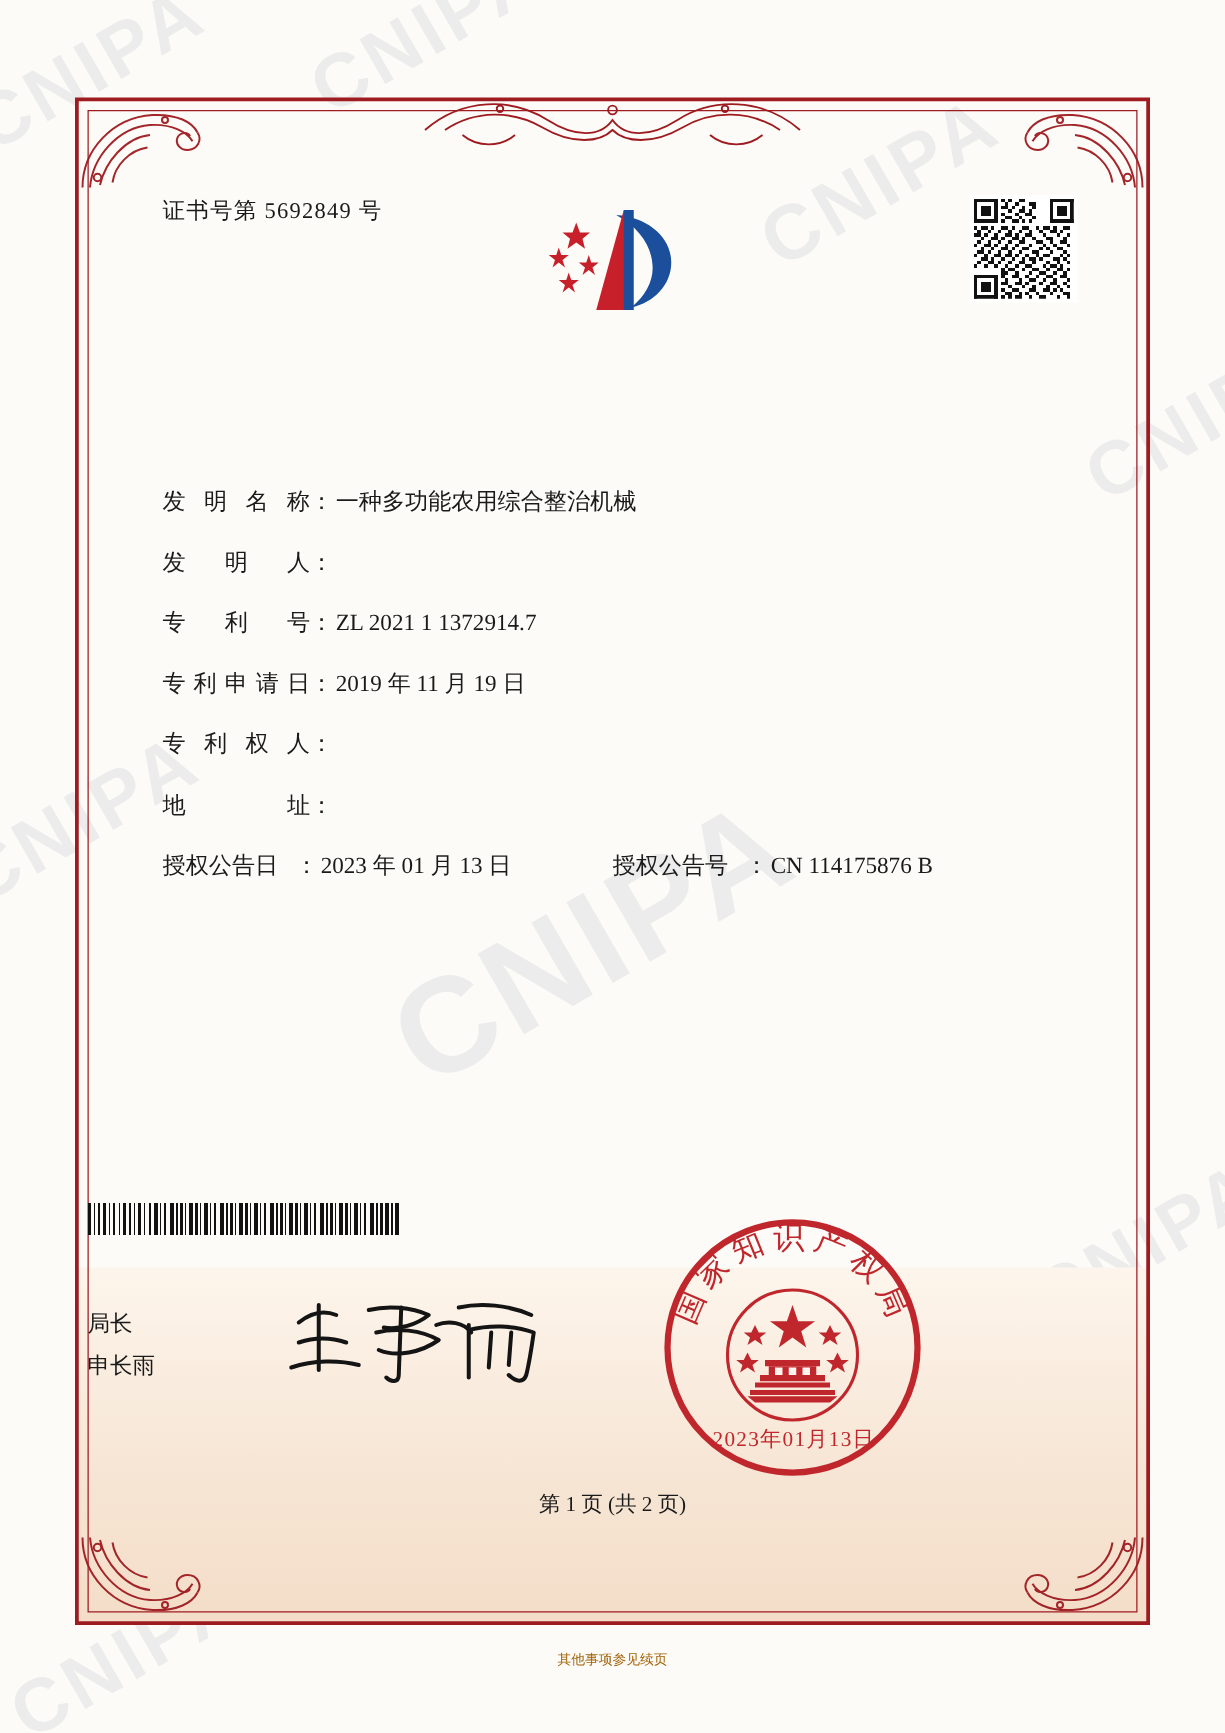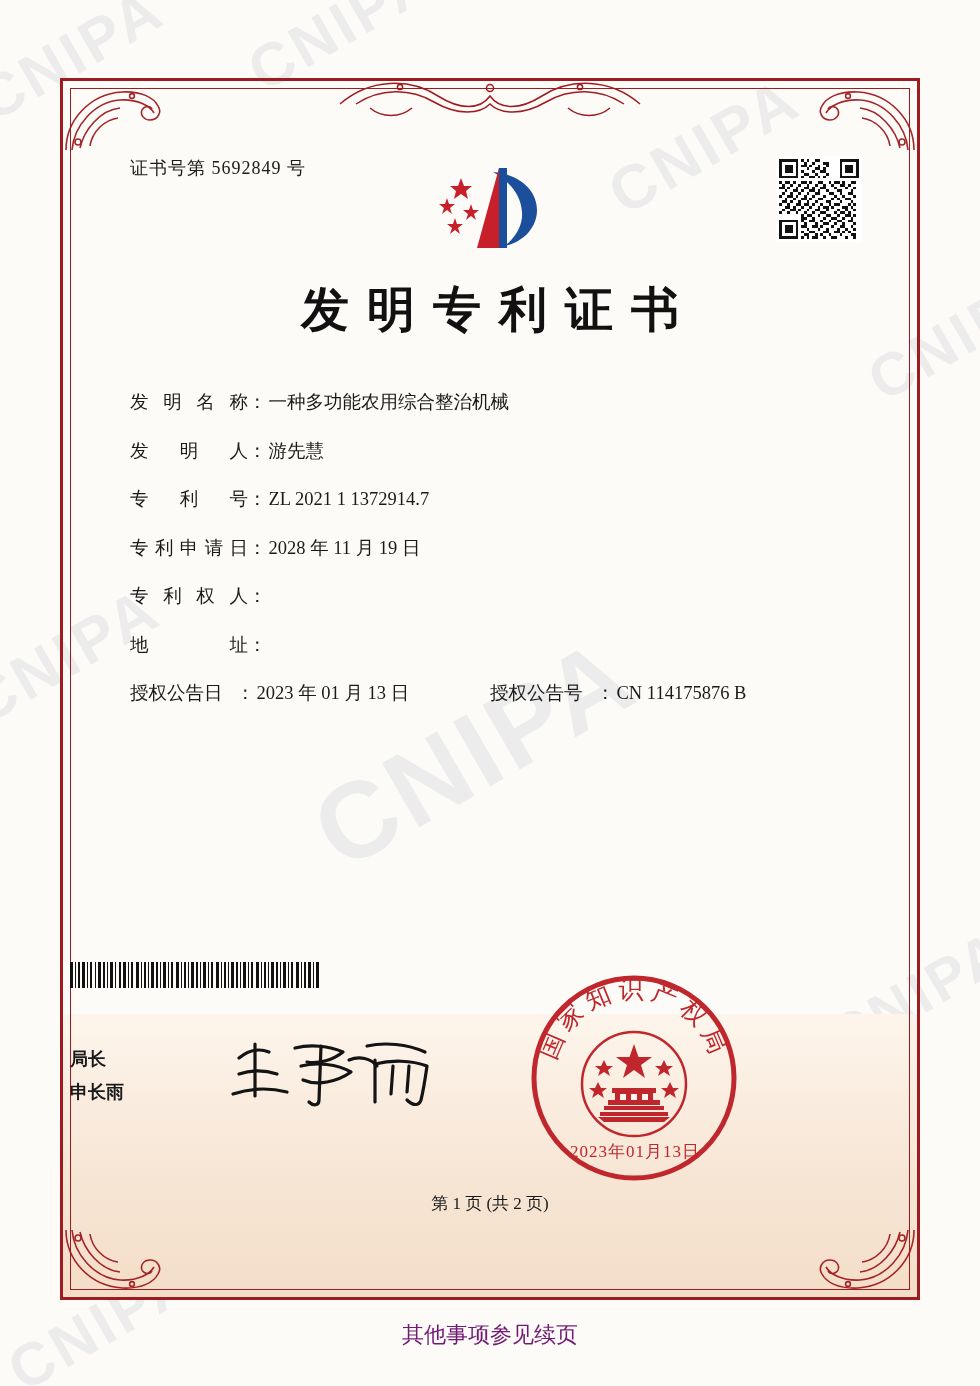--- a/index.html
+++ b/index.html
@@ -200,21 +200,21 @@
   }
 
   
   .sig-block {
     position: absolute;
     left: 70px;
     top: 1043px;
     font-size: 18px;
     line-height: 1.85;
     z-index: 7;
-    font-weight: 700;
+    font-weight: 400;
   }
   .signature-script {
     position: absolute;
     left: 225px;
     top: 1030px;
     z-index: 7;
     width: 230px;
     height: 80px;
   }
 
@@ -248,23 +248,23 @@
     font-size: 17px;
     z-index: 7;
   }
 
   .footer-note {
     position: absolute;
     left: 0;
     right: 0;
     top: 1320px;
     text-align: center;
-    font-size: 22px;
+    font-size: 11px;
     z-index: 7;
-    color: #701a75;
+    color: #a16207;
   }
 </style>
 </head>
 <body>
 
 <div class="watermark-layer">
   <div class="wm" style="left:-30px;top:20px;font-size:60px;">CNIPA</div>
   <div class="wm" style="left:240px;top:-10px;font-size:60px;">CNIPA</div>
   <div class="wm" style="left:600px;top:110px;font-size:62px;">CNIPA</div>
   <div class="wm" style="left:860px;top:300px;font-size:60px;">CNIPA</div>
@@ -558,21 +558,20 @@
 
       <g fill="#c8202a">
         <polygon points="46,18 49,26 57,26 51,31 53,39 46,34 39,39 41,31 35,26 43,26"></polygon>
         <polygon points="32,38 34,44 40,44 35,48 37,54 32,50 27,54 29,48 24,44 30,44"></polygon>
         <polygon points="40,58 42,64 48,64 43,68 45,74 40,70 35,74 37,68 32,64 38,64"></polygon>
         <polygon points="56,44 58,50 64,50 59,54 61,60 56,56 51,60 53,54 48,50 54,50"></polygon>
       </g>
     </g>
   </svg>
 
-  <div class="main-title">发明专利证书</div>
 
   <div class="fields">
 
     <div class="field-row">
       <span class="field-label">
         <span>发</span>
           <span>明</span>
           <span>名</span>
           <span>称</span>
       </span>
@@ -580,21 +579,20 @@
       <span class="field-value">一种多功能农用综合整治机械</span>
     </div>
 
     <div class="field-row">
       <span class="field-label">
         <span>发</span>
           <span>明</span>
           <span>人</span>
       </span>
       <span class="field-sep">：</span>
-      <span class="field-value">游先慧</span>
     </div>
 
     <div class="field-row">
       <span class="field-label">
         <span>专</span>
           <span>利</span>
           <span>号</span>
       </span>
       <span class="field-sep">：</span>
       <span class="field-value">ZL 2021 1 1372914.7</span>
@@ -602,21 +600,21 @@
 
     <div class="field-row">
       <span class="field-label tight">
         <span>专</span>
           <span>利</span>
           <span>申</span>
           <span>请</span>
           <span>日</span>
       </span>
       <span class="field-sep">：</span>
-      <span class="field-value">2028 年 11 月 19 日</span>
+      <span class="field-value">2019 年 11 月 19 日</span>
     </div>
 
     <div class="field-row">
       <span class="field-label">
         <span>专</span>
           <span>利</span>
           <span>权</span>
           <span>人</span>
       </span>
       <span class="field-sep">：</span>

